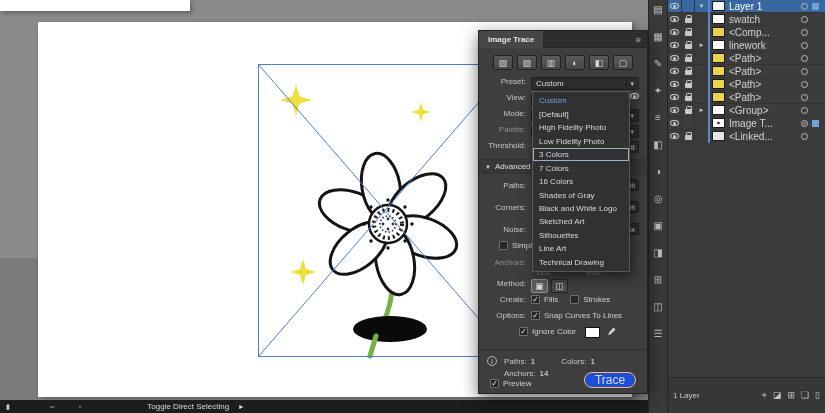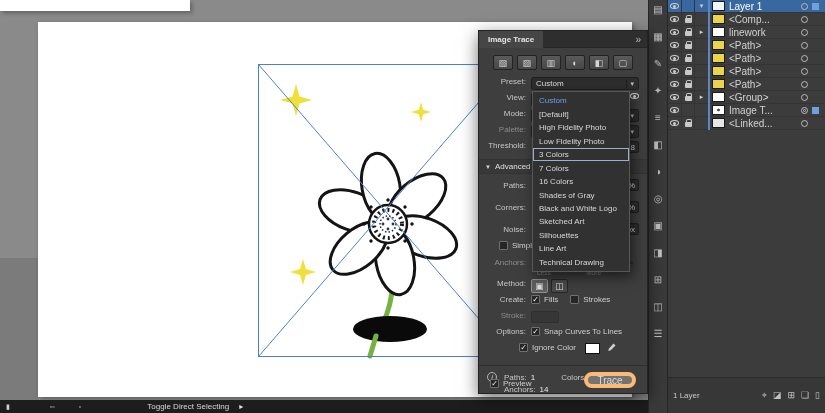--- a/index.html
+++ b/index.html
@@ -88,21 +88,21 @@
   .dropper{margin-left:6px;cursor:pointer;display:flex}
   .info{display:flex;align-items:flex-start;margin-top:7px;padding:6px 8px 0;border-top:1px solid #2f2f2f}
   .info-icon{width:10px;height:10px;border:1px solid #b5b5b5;border-radius:50%;flex:none;display:flex;align-items:center;justify-content:center;font-size:7px;font-style:italic;color:#d5d5d5;margin-right:7px}
   .info-icon::before{content:"i"}
   .info-lines{flex:1;line-height:12px}
   .info-line{display:flex}
   .il-label{color:#c6c6c6}
   .il-val{margin-left:4px;color:#e8e8e8}
   .il-gap{width:26px}
   .trace-bottom{position:absolute;left:0;right:0;bottom:5px;display:flex;align-items:flex-end;padding:0 11px}
-  .trace-btn{margin-left:auto;width:52px;height:16px;border:4px solid #fdba74;border-radius:8px;background:#737373;color:#ddd;display:flex;align-items:center;justify-content:center;font-size:10px;cursor:pointer}
+  .trace-btn{margin-left:auto;width:52px;height:16px;border:1px solid #fdba74;border-radius:8px;background:#1d4ed8;color:#ddd;display:flex;align-items:center;justify-content:center;font-size:12px;cursor:pointer}
 
   
   .preset-menu{position:absolute;left:53px;top:60px;width:98px;height:181px;background:#313131;border:1px solid #585858;box-shadow:3px 5px 12px rgba(0,0,0,.55);z-index:6;display:flex;flex-direction:column;padding:2px 0}
   .mitem{flex:1;display:flex;align-items:center;padding:0 6px;color:#d8d8d8;cursor:pointer;white-space:nowrap}
   .mitem[data-state="custom"]{color:#6aa3e8}
   .mitem[data-state="hover"]{outline:1px solid #9fb0c6;outline-offset:-1px}
 </style>
 </head>
 <body>
 
@@ -285,24 +285,20 @@
     </div>
 
     <div class="trow">
       <span class="tlabel">Create:</span>
       <span class="cb checked"></span>
       <span class="cb-label">Fills</span>
       <span class="cb" style="margin-left:12px"></span>
       <span class="cb-label">Strokes</span>
     </div>
 
-    <div class="trow">
-      <span class="tlabel dim">Stroke:</span>
-      <span class="vbox" style="opacity:.45"></span>
-    </div>
 
     <div class="trow">
       <span class="tlabel">Options:</span>
       <span class="cb checked"></span>
       <span class="cb-label">Snap Curves To Lines</span>
     </div>
 
     <div class="trow" style="padding-left:40px">
       <span class="cb checked"></span>
       <span class="cb-label">Ignore Color</span>
@@ -381,20 +377,34 @@
             <span class="lock" data-show="false"></span>
           </span>
           <span class="cell exp-cell" data-exp="down"></span>
           <span class="colorbar"></span>
           <span class="thumb" data-thumb="canvas"></span>
           <span class="lname">Layer 1</span>
           <span class="target" data-target="circle"></span>
           <span class="selbox" data-sel="true"></span>
         </div>
 
+        <div class="lrow" data-state="">
+          <span class="cell eye-cell">
+            <span class="eye"></span>
+          </span>
+          <span class="cell lock-cell">
+            <span class="lock" data-show="true"></span>
+          </span>
+          <span class="cell exp-cell" data-exp=""></span>
+          <span class="colorbar"></span>
+          <span class="thumb" data-thumb="white"></span>
+          <span class="lname">swatch</span>
+          <span class="target" data-target="circle"></span>
+          <span class="selbox" data-sel="false"></span>
+        </div>
 
         <div class="lrow" data-state="">
           <span class="cell eye-cell">
             <span class="eye"></span>
           </span>
           <span class="cell lock-cell">
             <span class="lock" data-show="true"></span>
           </span>
           <span class="cell exp-cell" data-exp=""></span>
           <span class="colorbar"></span>

